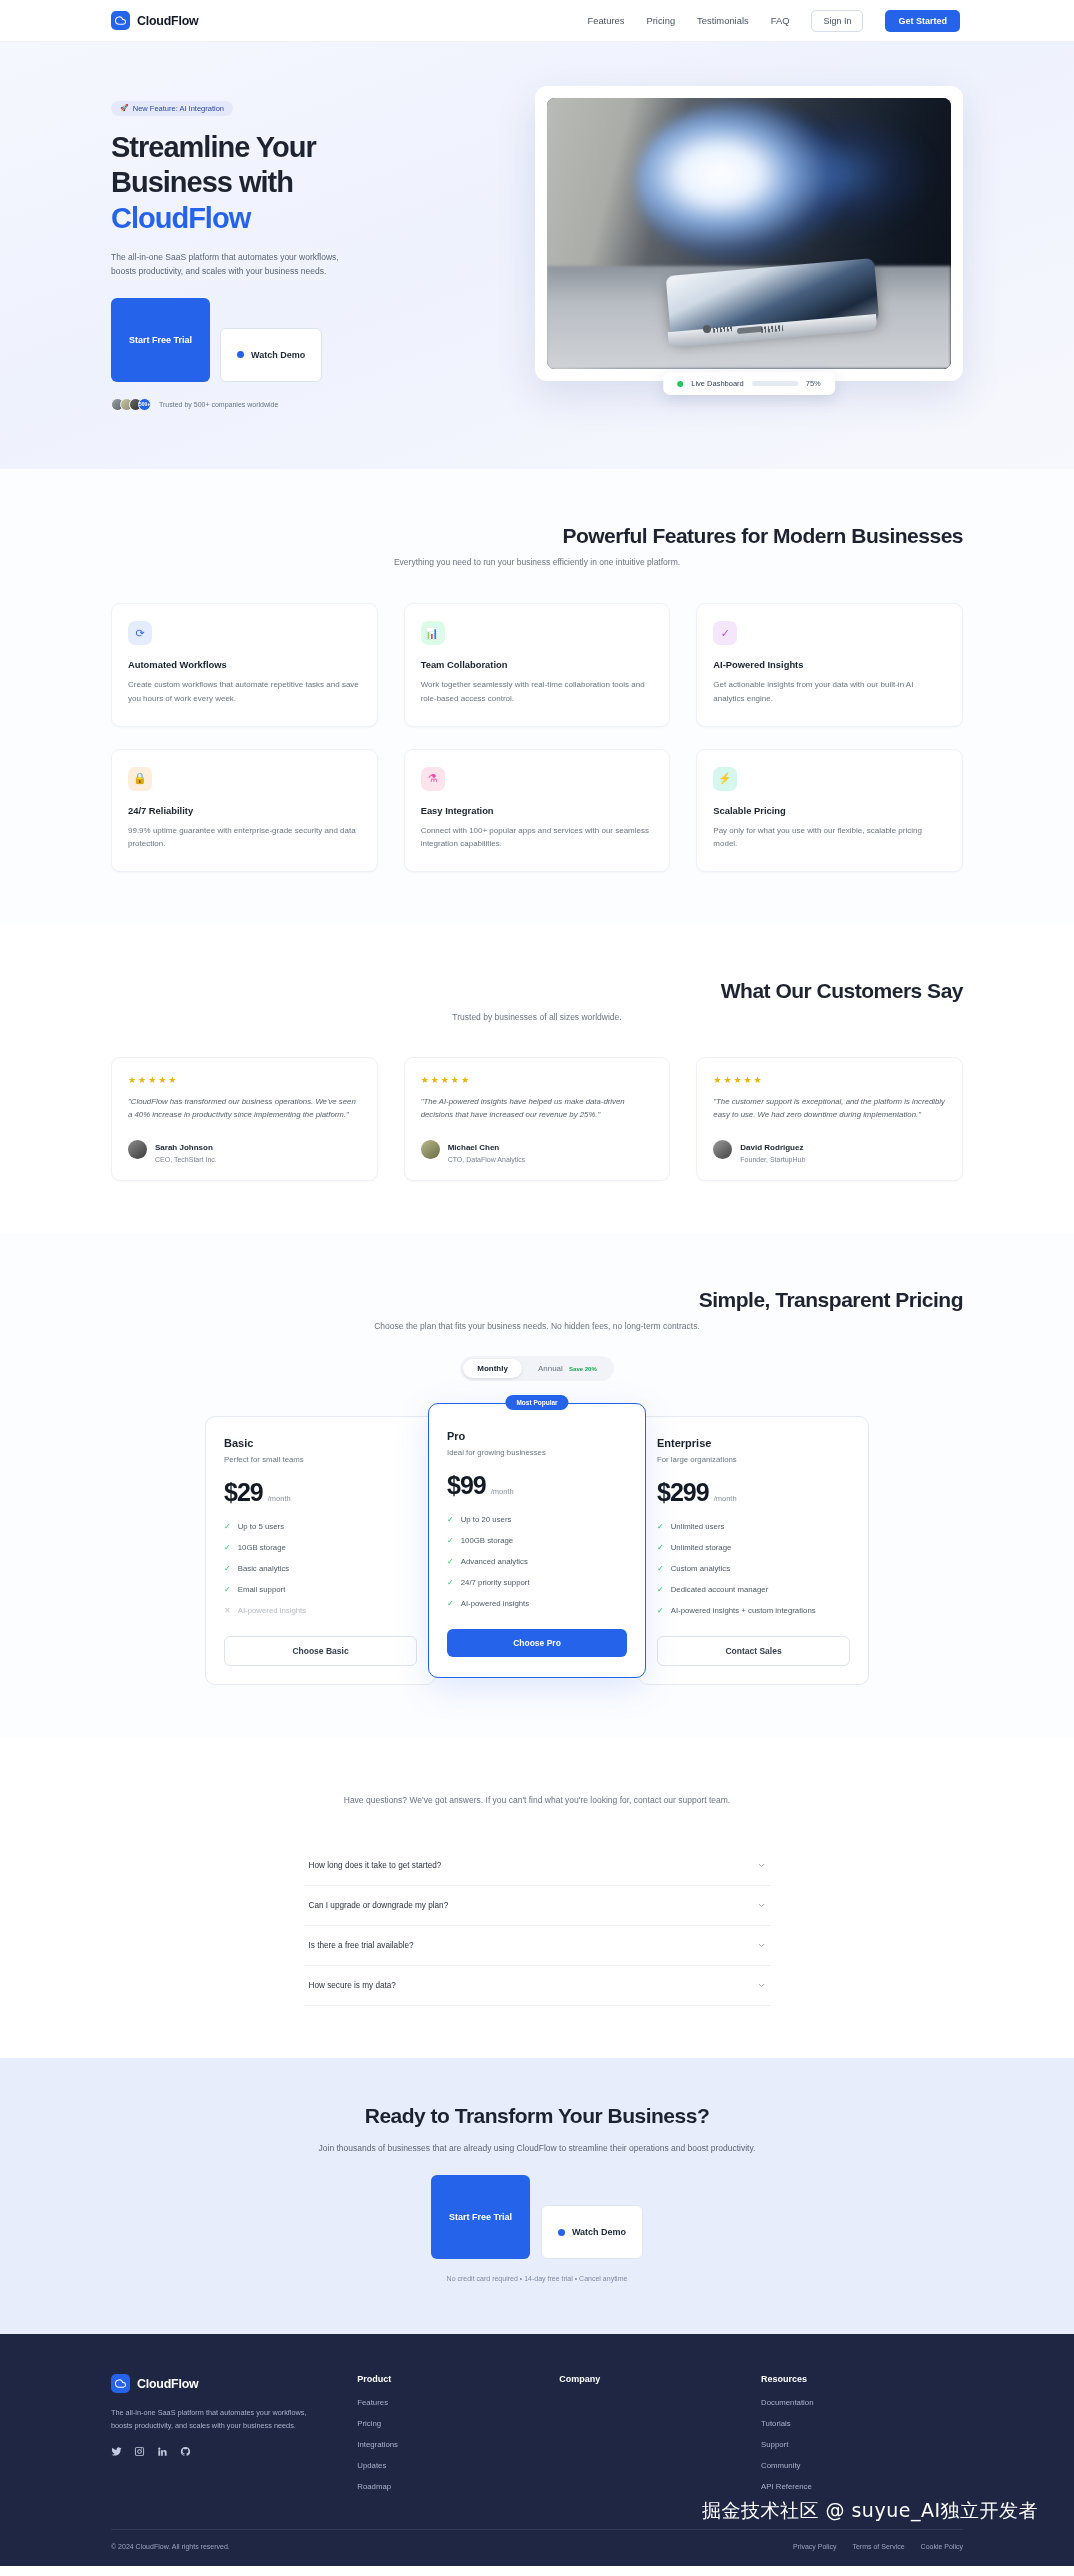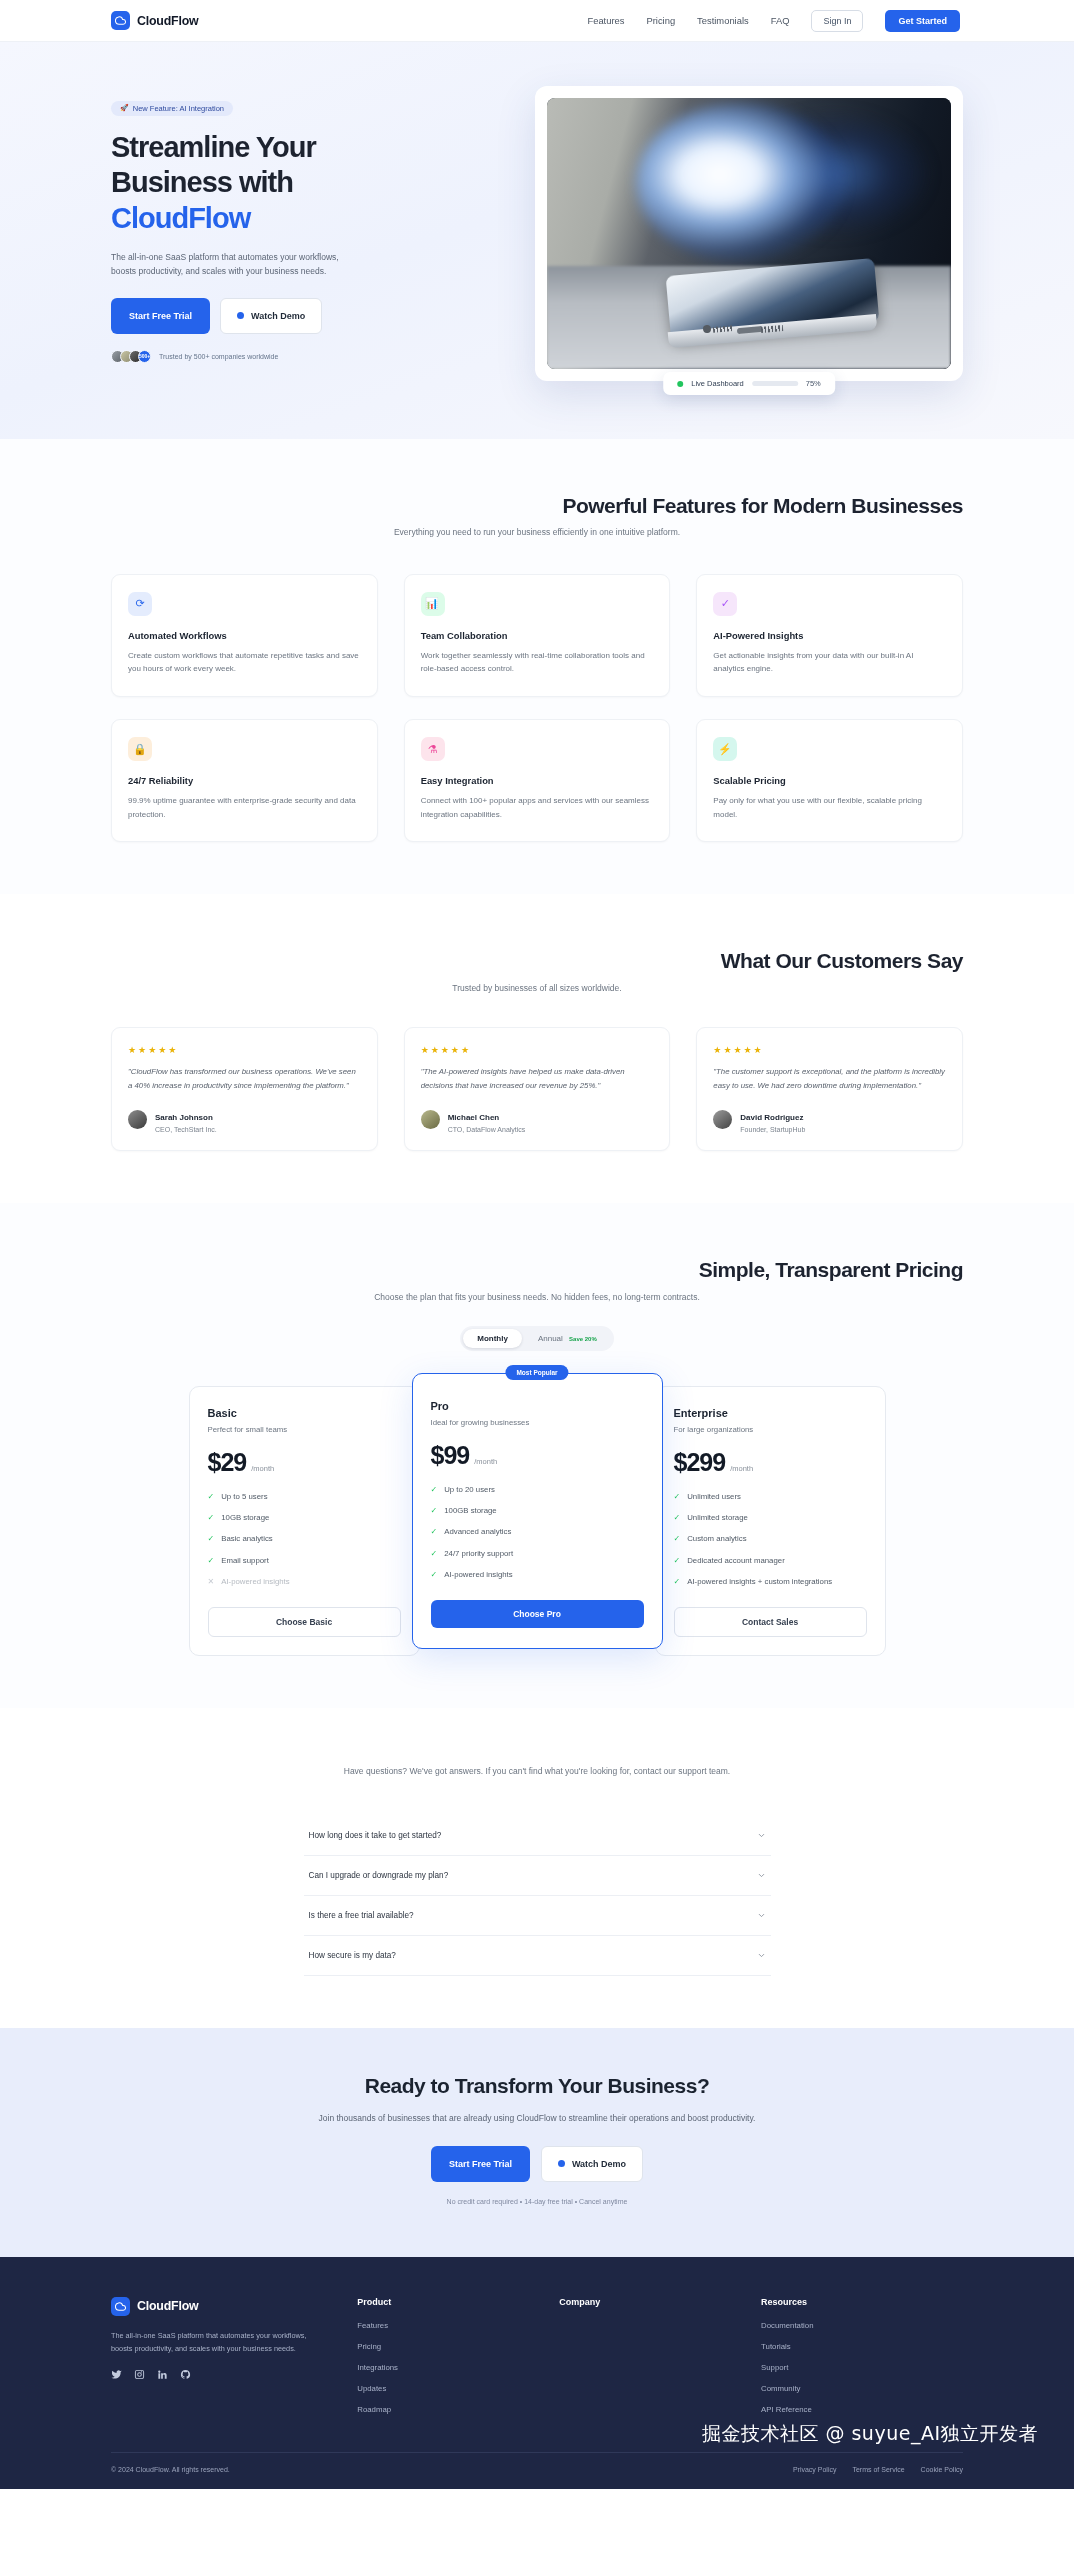--- a/index.html
+++ b/index.html
@@ -62,22 +62,22 @@
   .hero-sub {
     margin-top: 14px; font-size: 8.5px; line-height: 1.65; color: #5b6575; width: 247px;
   }
   .hero-actions { margin-top: 19px; display: flex; gap: 10px; }
   .btn-primary {
     background: #2563eb; color: #fff; border: none; border-radius: 6px;
     padding: 9px 18px; font-size: 9px; font-weight: 700;
   }
   .btn-ghost {
     background: #fff; color: #1f2937; border: 1px solid #dfe4ec; border-radius: 6px;
-    padding: 12px 16px; font-size: 9px; font-weight: 600;
-    display: inline-flex; align-items: center; gap: 7px;
+    padding: 21px 16px; font-size: 9px; font-weight: 600;
+    display: inline-flex; align-items: center; gap: 7px; margin-top: 30px;
   }
   .play-dot { width: 7px; height: 7px; border-radius: 50%; background: #2563eb; display:inline-block; }
   .trust { margin-top: 16px; display: flex; align-items: center; gap: 8px; }
   .avatars { display: flex; }
   .avatars span {
     width: 13px; height: 13px; border-radius: 50%; border: 1.5px solid #f2f5fd;
     margin-left: -4px; display:inline-block;
   }
   .avatars span:first-child { margin-left: 0; }
   .av1 { background: linear-gradient(135deg,#9aa0a6,#5c6268); }
@@ -206,21 +206,21 @@
   .pricing-row {
     margin-top: 22px; display: flex; justify-content: center; align-items: flex-start; gap: 0;
   }
   .price-card {
     width: 231px; background: #fff; border: 1px solid #e6eaf0; border-radius: 10px;
     padding: 20px 18px 18px 18px; position: relative;
   }
   .price-card.basic { margin-right: -8px; margin-top: 13px; }
   .price-card.ent { margin-left: -8px; margin-top: 13px; }
   .price-card.pro {
-    width: 251px; border: 1.6px solid #2563eb; z-index: 3;
+    width: 218px; border: 1.6px solid #2563eb; z-index: 3;
     box-shadow: 0 10px 34px rgba(37,99,235,.15);
     padding: 26px 18px 20px 18px;
   }
   .popular-pill {
     position: absolute; top: -9px; left: 50%; transform: translateX(-50%);
     background: #2563eb; color: #fff; font-size: 6.5px; font-weight: 700;
     padding: 4px 11px; border-radius: 10px; white-space: nowrap;
   }
   .plan-name { font-size: 11px; font-weight: 700; color: #1b2330; }
   .plan-desc { margin-top: 6px; font-size: 7.8px; color: #6d7682; }

